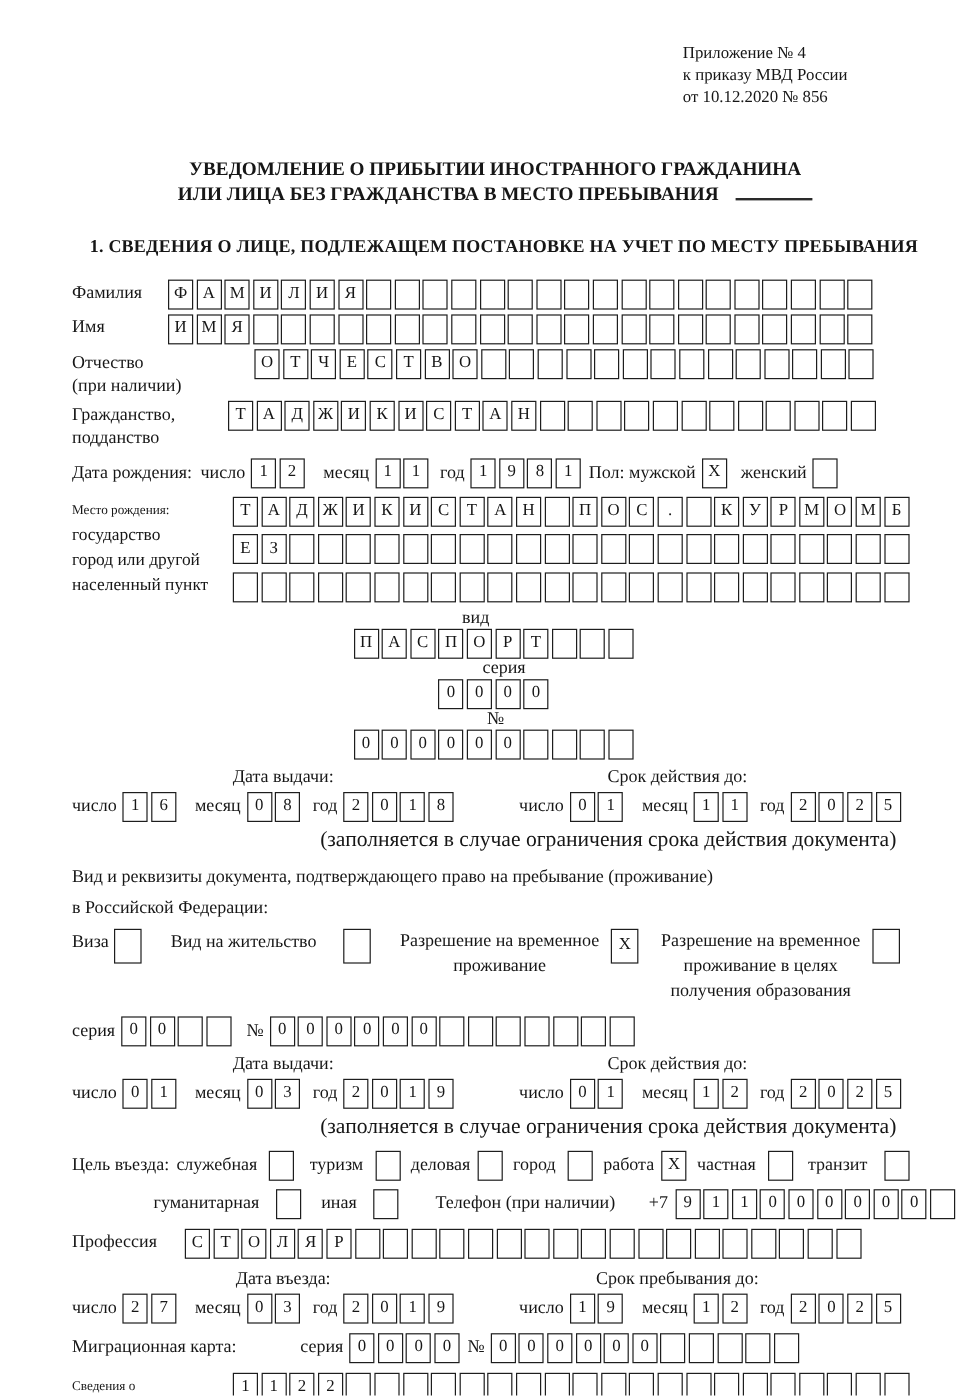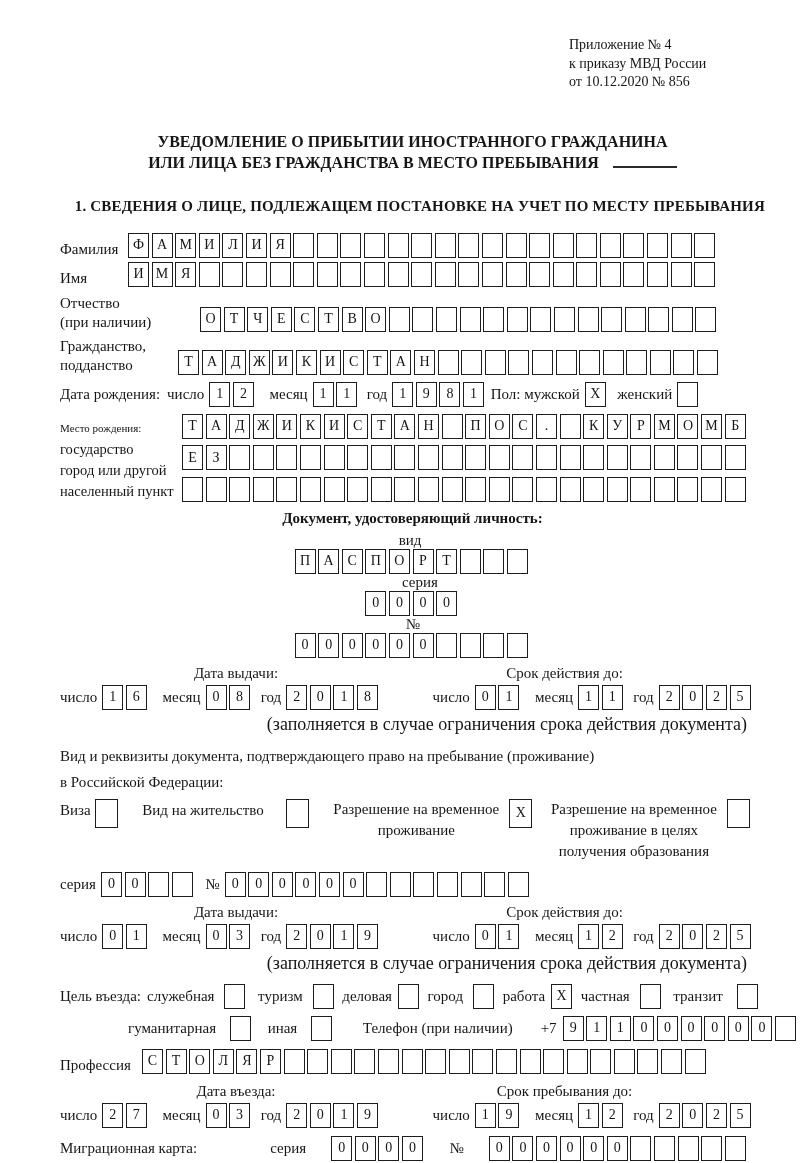--- a/index.html
+++ b/index.html
@@ -25,32 +25,32 @@
 
   
   .appendix { margin-left: auto; width: 196px; font-size: 14px; line-height: 18.5px; }
   .appendix .grp2 { margin-top: 5px; }
   .forma { text-align: right; font-weight: bold; font-size: 15px; margin-top: 10px; padding-right: 2px; }
 
   .title { text-align: center; font-weight: bold; font-size: 16px; line-height: 21px; margin-top: 39px; }
   .blankline { display: inline-block; width: 64px; border-bottom: 2.4px solid #2a2a2a; margin-left: 14px; }
   .sec-title { font-weight: bold; font-size: 15px; margin-top: 25px; letter-spacing: .2px; text-align: right; }
 
-  .row { display: flex; align-items: flex-end; margin-top: 4px; }
+  .row { display: flex; align-items: flex-start; margin-top: 4px; gap: 12px; }
   .lab { flex: 0 0 auto; padding-top: 3px; white-space: nowrap; }
   .lab2 { line-height: 19px; }
   .w68 { width: 68px; } .w140 { width: 140px; } .w118 { width: 118px; }
 
   .inlinelab { padding-top: 3px; white-space: nowrap; }
   .gap6 { height: 6.5px; }
   .dhead { display: flex; margin-top: 7px; }
   .dhead .c1 { width: 352px; text-align: center; }
   .dhead .c2 { flex: 1; text-align: center; padding-right: 48px; }
   .drow { display: flex; align-items: center; margin-top: 3px; }
-  .dlblf { margin-right: 5px; white-space: nowrap; text-align: center; }
+  .dlblf { margin-right: 5px; white-space: nowrap; }
   .dlbl { margin: 0 5px 0 13px; white-space: nowrap; }
   .dspacer { width: 52px; }
   .note { text-align: right; font-size: 18px; margin-top: 4px; padding-right: 18px; }
 
   .para { line-height: 26px; margin-top: 8px; }
 
   .visa-row { display: flex; align-items: flex-start; margin-top: 4px; }
   .cbx { display: inline-flex; margin-left: 10px; }
   .ctr { text-align: center; line-height: 21px; }
 
@@ -322,21 +322,20 @@
           <span class="box"></span>
           <span class="box"></span>
           <span class="box"></span>
           <span class="box"></span>
           <span class="box"></span>
           <span class="box"></span>
         </span>
     </span>
   </div>
 
-  <div class="docheading">Документ, удостоверяющий личность:</div>
 
   <div class="drow" style="margin-top:5px;flex-direction:column;">
     <span class="dlblf" style="width:50px;">вид</span>
     <span class="boxrow">
         <span class="box">П</span>
         <span class="box">А</span>
         <span class="box">С</span>
         <span class="box">П</span>
         <span class="box">О</span>
         <span class="box">Р</span>
@@ -631,21 +630,21 @@
       </span>
     <span class="dlbl" style="margin-left:8px;">год</span>
     <span class="boxrow">
         <span class="box">2</span>
         <span class="box">0</span>
         <span class="box">2</span>
         <span class="box">5</span>
       </span>
   </div>
 
-  <div class="drow" style="margin-top:8px;gap:20px;">
+  <div class="drow" style="margin-top:8px;">
     <span class="dlblf">Миграционная карта:</span>
     <span class="dlbl" style="margin-left:48px;">серия</span>
     <span class="boxrow">
         <span class="box">0</span>
         <span class="box">0</span>
         <span class="box">0</span>
         <span class="box">0</span>
       </span>
     <span class="dlbl" style="margin-left:4px;">№</span>
     <span class="boxrow">

